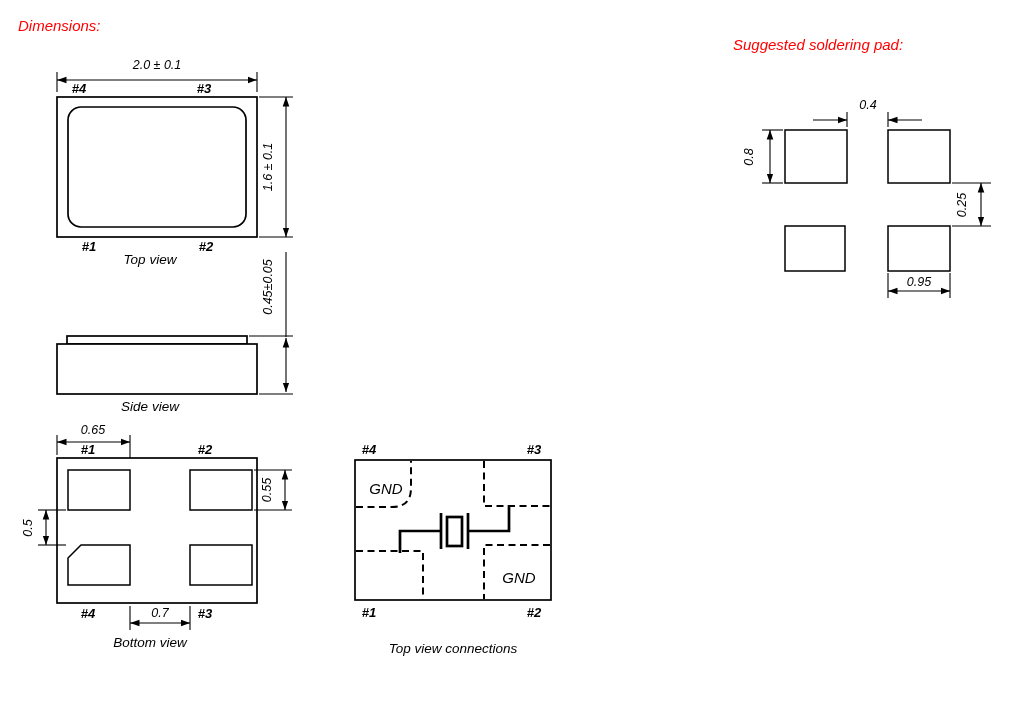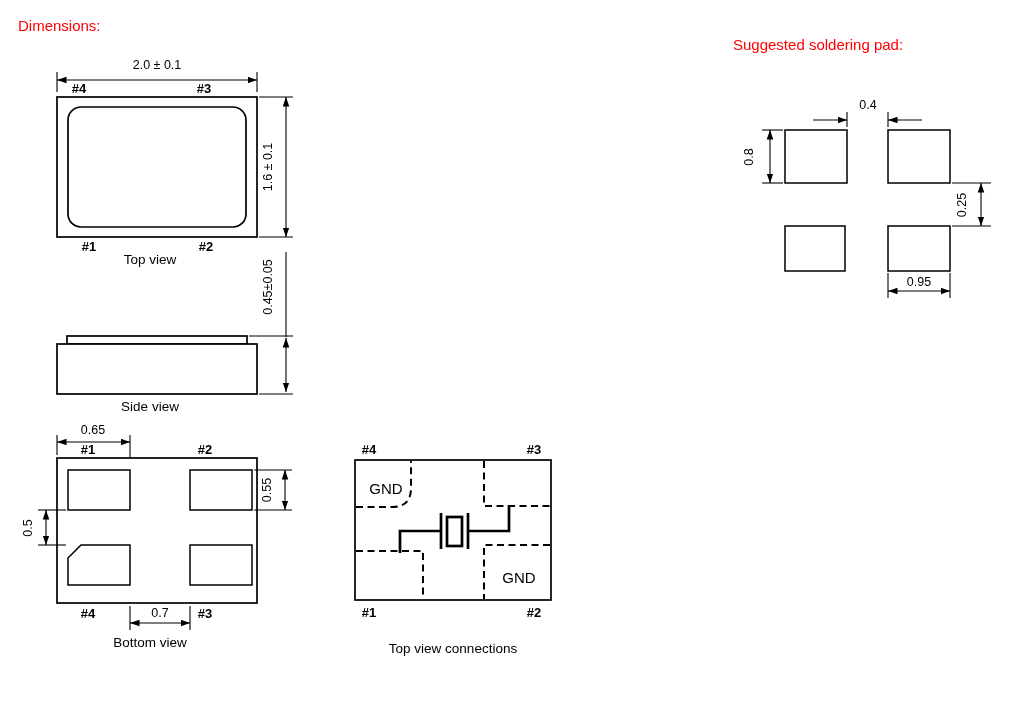--- a/index.html
+++ b/index.html
@@ -1,16 +1,16 @@
 <!DOCTYPE html>
 <html><head>
 <meta charset="utf-8">
 <style>
   html,body{margin:0;padding:0;background:#fff;}
-  .stage{position:relative;width:1016px;height:656px;background:#fff;overflow:hidden;}
+  .stage{position:relative;width:1016px;height:656px;background:#fff;overflow:hidden;font-style:italic;}
   svg text{font-family:"Liberation Sans","DejaVu Sans",sans-serif;fill:#000;}
   .heading{font-size:15px;fill:#ff0000;}
   .dim{font-size:12.5px;}
   .pin{font-size:13px;font-weight:bold;}
   .caption{font-size:13.5px;}
   .gnd{font-size:15px;}
   .ol{fill:#fff;stroke:#000;stroke-width:1.7;}
   .pad{fill:#fff;stroke:#000;stroke-width:1.5;}
   .ln{stroke:#000;stroke-width:1.1;fill:none;}
   .dash{fill:none;stroke:#000;stroke-width:2;stroke-dasharray:7 4.5;}

